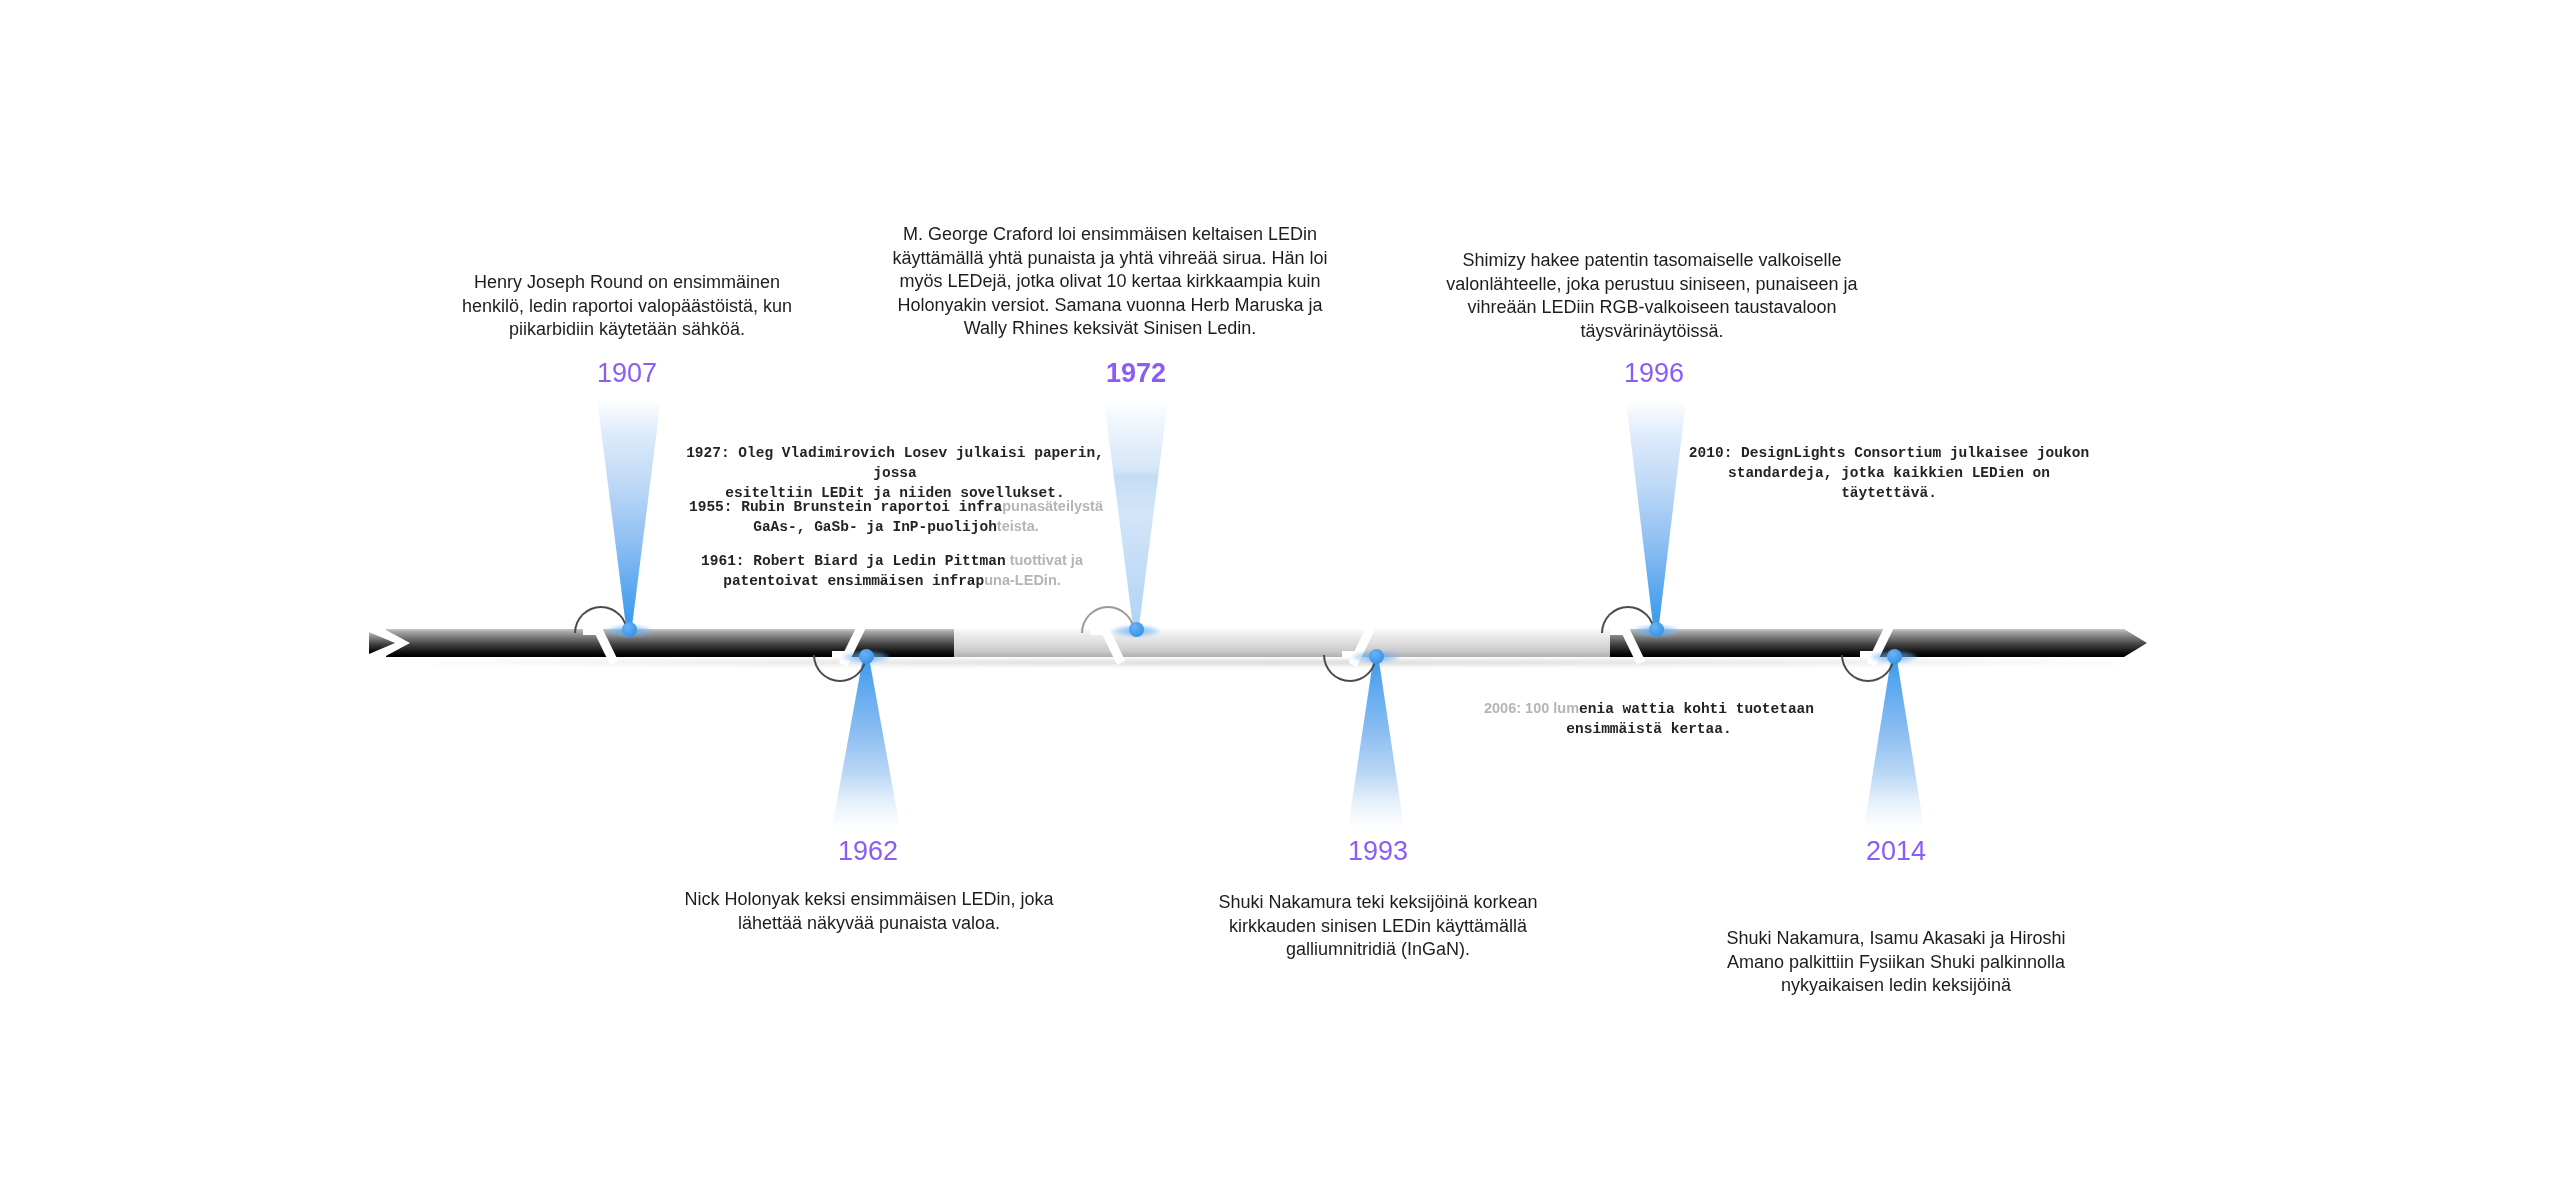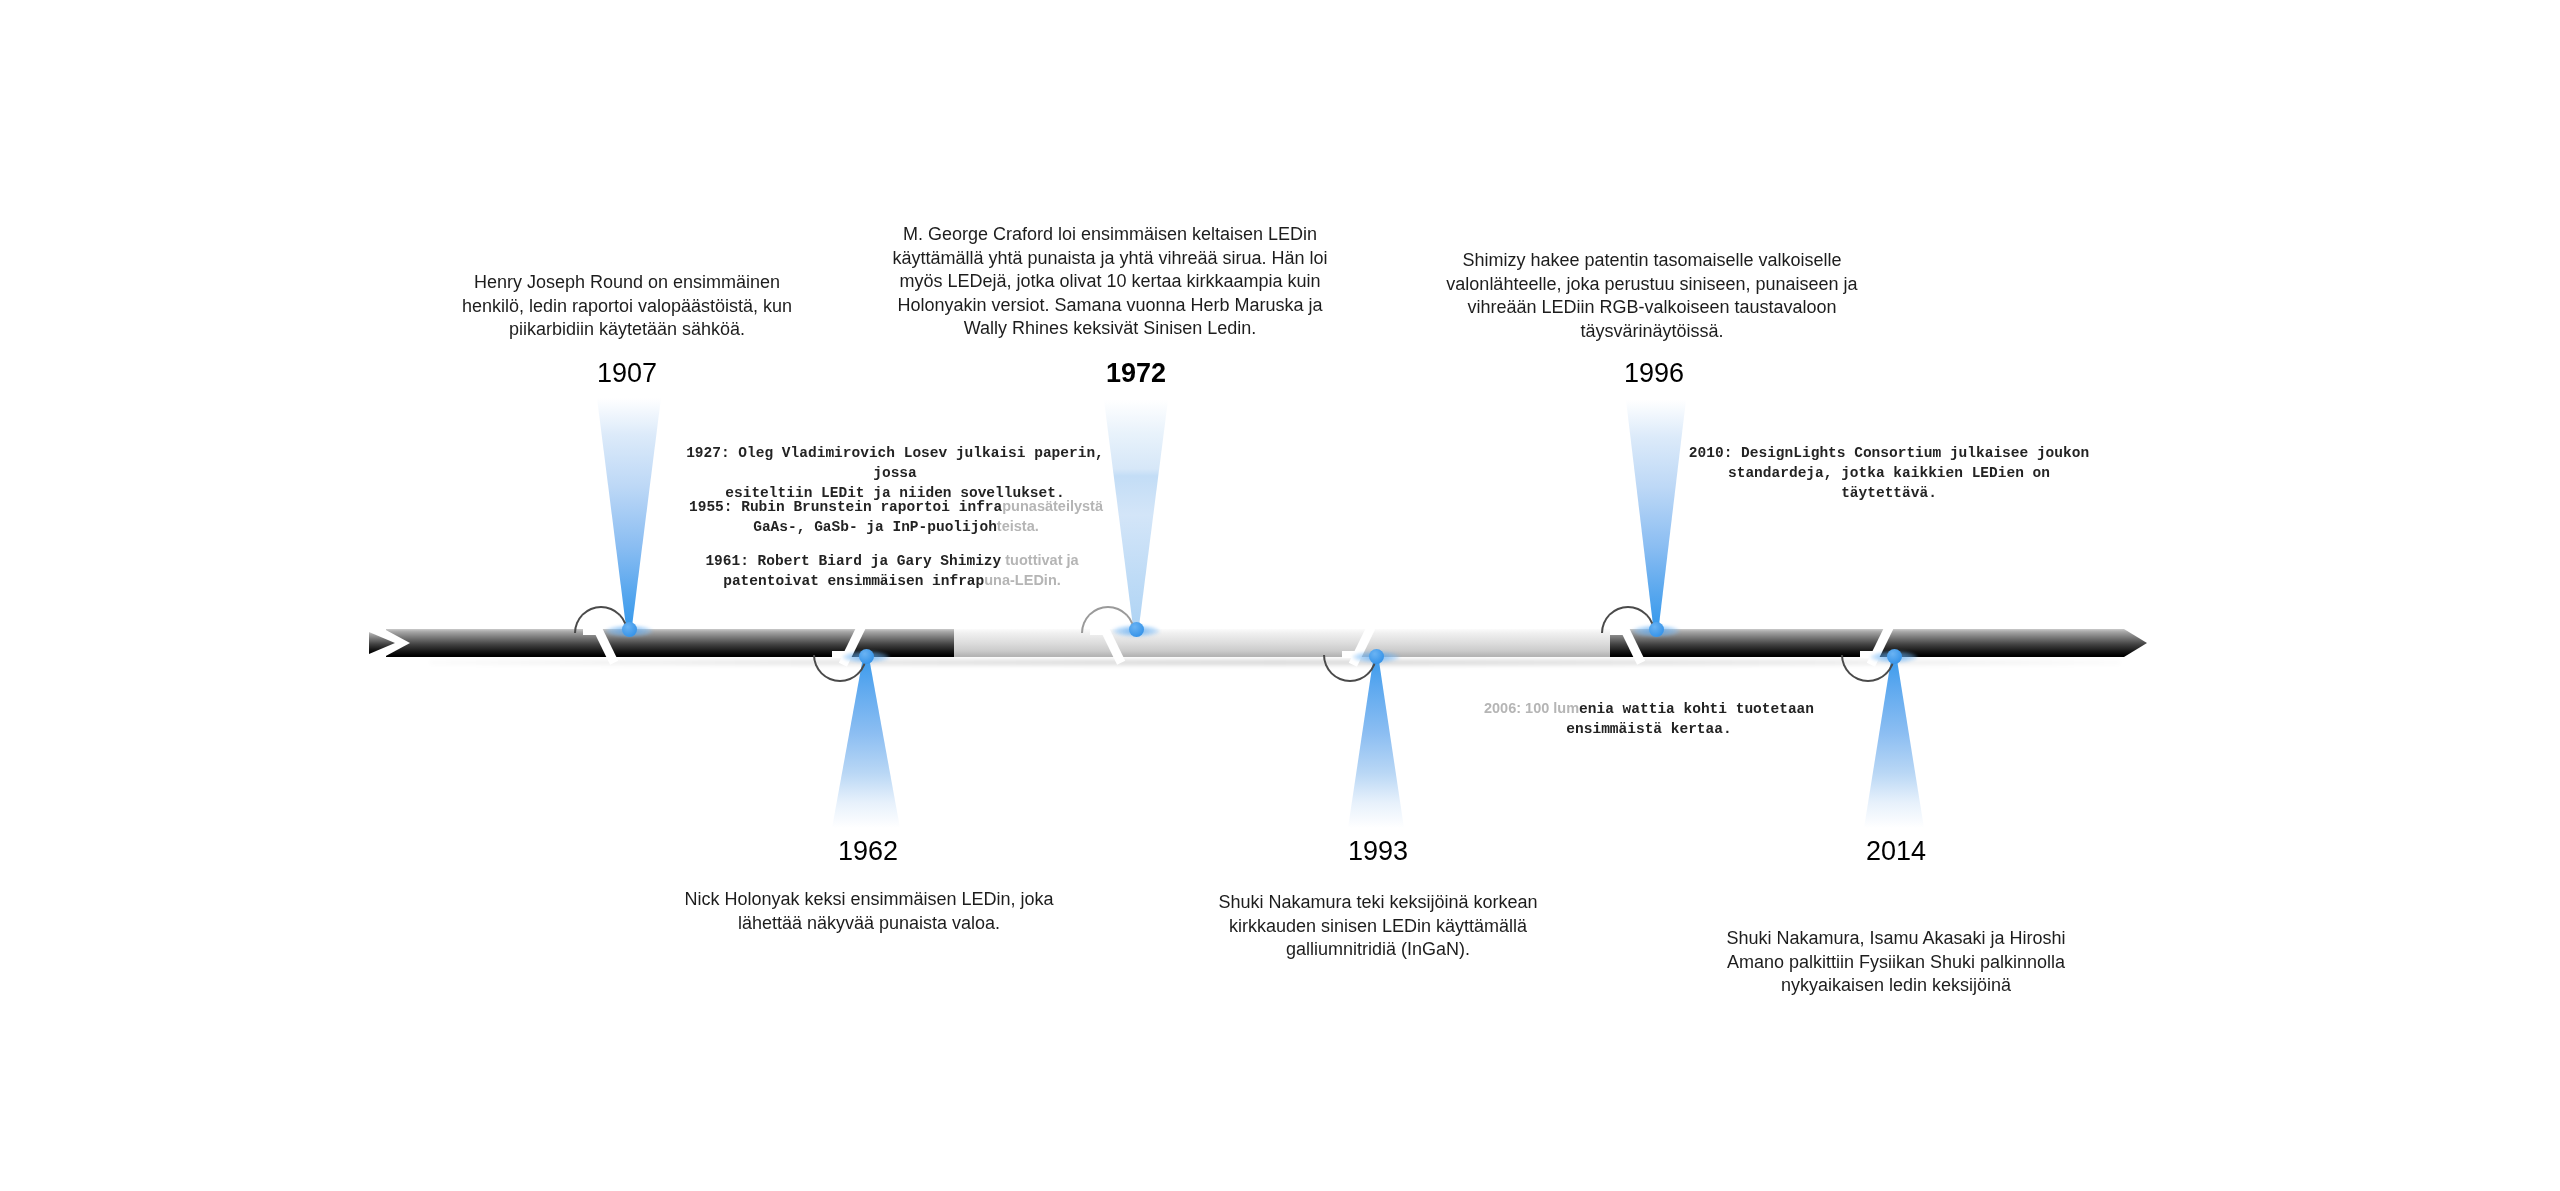--- a/index.html
+++ b/index.html
@@ -1,21 +1,21 @@
 <!DOCTYPE html>
 <html><head>
 <meta charset="utf-8">
 <style>
   html,body{margin:0;padding:0;background:#fff;width:2560px;height:1191px;overflow:hidden;
     font-family:"Liberation Sans","DejaVu Sans",sans-serif;}
   #canvas{position:relative;width:2560px;height:1191px;background:#ffffff;}
   .abs{position:absolute;}
   .seg-dark{background:linear-gradient(180deg,#c9c9c9 0%,#a6a6a6 10%,#7d7d7d 28%,#424242 55%,#161616 80%,#000 95%);}
   .seg-light{background:linear-gradient(180deg,#fbfbfb 0%,#f0f0f0 15%,#dedede 48%,#cbcbcb 78%,#b4b4b4 96%);}
-  .year{font-size:27px;line-height:30px;color:#000000;text-align:center;letter-spacing:0px;}
+  .year{font-size:27px;line-height:30px;color:#8b5cf6;text-align:center;letter-spacing:0px;}
   .para{font-size:18px;line-height:23.5px;color:#1d1d1d;text-align:center;}
   .ann{font-size:14.5px;line-height:19px;font-weight:700;text-align:center;}
   .ann .dark{color:#232323;font-family:Liberation Mono, monospace;}
   .ann .gray{color:#b5b5b5;}
   .arcT{border:2.5px solid #4a4a4a;border-bottom:none;border-radius:28px 28px 0 0;background:transparent;}
   .arcB{border:2.5px solid #4a4a4a;border-top:none;border-radius:0 0 28px 28px;background:transparent;}
   .slash{background:#ffffff;width:9px;height:44px;}
   .nub{background:#ffffff;}
   .dot{width:15px;height:15px;border-radius:50%;
     background:radial-gradient(circle at 38% 32%,#6ab3f3,#2589e5);}
@@ -123,21 +123,21 @@
   <div id="annotations-layer" class="abs" style="left:0;top:0;width:100%;height:100%;">
       <div class="abs ann" style="left: 685px; top: 443px; width: 420px;">
         <div><span class="dark">1927: Oleg Vladimirovich Losev julkaisi paperin, jossa</span></div>
         <div><span class="dark">esiteltiin LEDit ja niiden sovellukset.</span></div>
       </div>
       <div class="abs ann" style="left: 686px; top: 497px; width: 420px;">
         <div><span class="dark">1955: Rubin Brunstein raportoi infra</span><span class="gray">punasäteilystä</span></div>
         <div><span class="dark">GaAs-, GaSb- ja InP-puolijoh</span><span class="gray">teista.</span></div>
       </div>
       <div class="abs ann" style="left: 682px; top: 551px; width: 420px;">
-        <div><span class="dark">1961: Robert Biard ja Gary Shimizy</span><span class="gray"> tuottivat ja</span></div>
+        <div><span class="dark">1961: Robert Biard ja Ledin Pittman</span><span class="gray"> tuottivat ja</span></div>
         <div><span class="dark">patentoivat ensimmäisen infrap</span><span class="gray">una-LEDin.</span></div>
       </div>
       <div class="abs ann" style="left: 1679px; top: 443px; width: 420px;">
         <div><span class="dark">2010: DesignLights Consortium julkaisee joukon</span></div>
         <div><span class="dark">standardeja, jotka kaikkien LEDien on täytettävä.</span></div>
       </div>
       <div class="abs ann" style="left: 1439px; top: 699px; width: 420px;">
         <div><span class="gray">2006: 100 lum</span><span class="dark">enia wattia kohti tuotetaan</span></div>
         <div><span class="dark">ensimmäistä kertaa.</span></div>
       </div>

